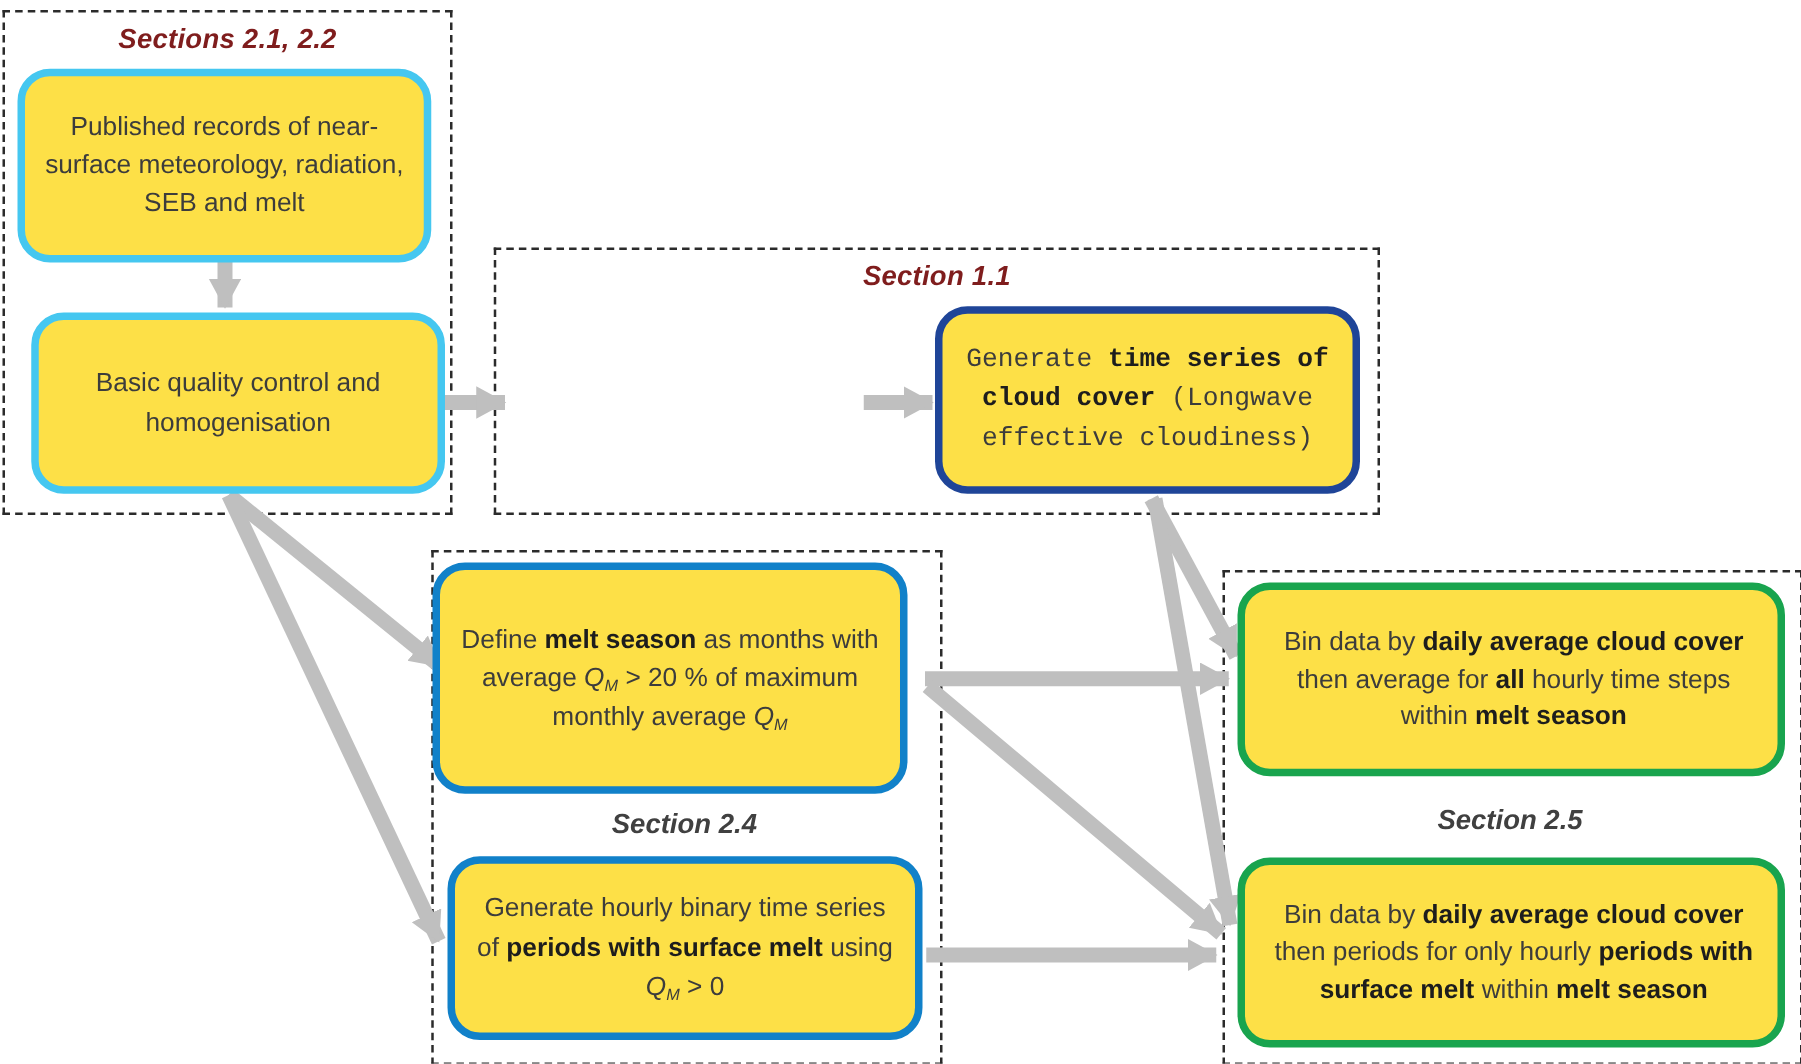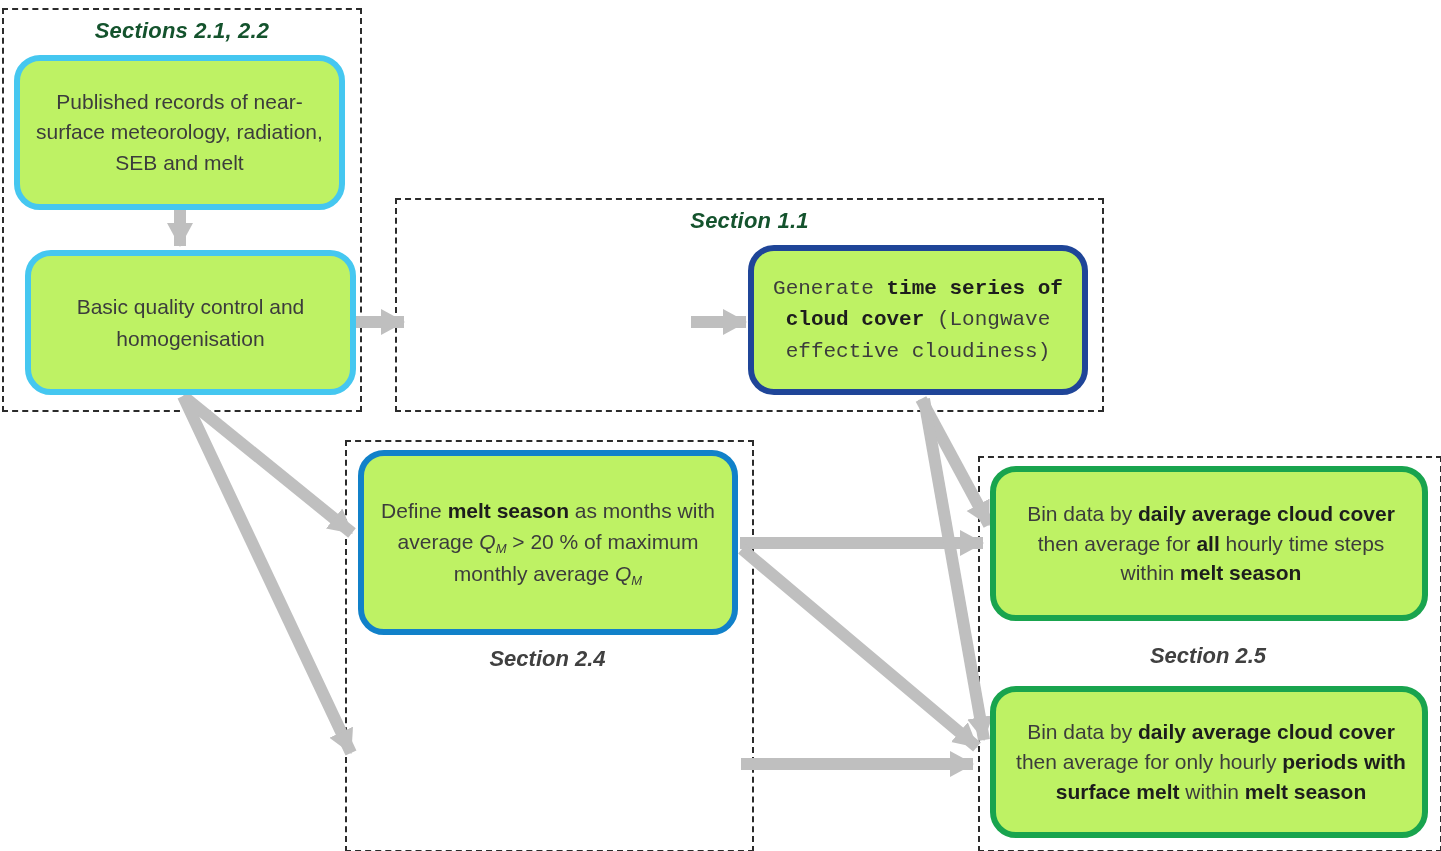--- a/index.html
+++ b/index.html
@@ -16,36 +16,36 @@
     z-index:1;
     background:transparent;
   }
   .group-label{
     position:absolute;
     width:100%;
     text-align:center;
     font-style:italic;
     font-weight:600;
     font-size:22px;
-    color:#14532d;
+    color:#7f1d1d;
     letter-spacing:.2px;
     z-index:2;
   }
   .free-label{
     position:absolute;
     text-align:center;
     font-style:italic;
     font-weight:600;
     font-size:22px;
     color:#404040;
     z-index:12;
   }
   .node{
     position:absolute;
-    background:#bef264;
+    background:#fde047;
     border-style:solid;
     border-width:6px;
     border-radius:26px;
     display:flex;
     align-items:center;
     justify-content:center;
     text-align:center;
     font-size:21px;
     line-height:1.5;
     color:#3c3c3c;
@@ -110,26 +110,29 @@
 
   <div class="node cyan" style="left:14px;top:250px;width:331px;height:145px;margin-left:11px;">
       <span><span>Basic quality control and homogenisation</span></span>
     </div>
 
 
   <div class="node navy" style="left:748px;top:245px;width:340px;height:150px;font-family:Liberation Mono, monospace;">
       <span><span>Generate </span><span class="b">time series of cloud cover</span><span> (Longwave effective cloudiness)</span></span>
     </div>
 
-  <div class="node blue" style="left:358px;top:450px;width:380px;height:185px;line-height:1.48;">
+  <div class="node blue" style="left:346px;top:450px;width:380px;height:185px;line-height:1.48;">
       <span><span>Define </span><span class="b">melt season</span><span> as months with average </span><span class="i">Q</span><span class="i sub">M</span><span> &gt; 20 % of maximum monthly average </span><span class="i">Q</span><span class="i sub">M</span></span>
     </div>
 
+  <div class="node blue" style="left:358px;top:685px;width:380px;height:147px;">
+      <span><span>Generate hourly binary time series of </span><span class="b">periods with surface melt</span><span> using </span><span class="i">Q</span><span class="i sub">M</span><span> &gt; 0</span></span>
+    </div>
 
   <div class="node green" style="left:990px;top:466px;width:438px;height:155px;line-height:1.42;">
       <span><span>Bin data by </span><span class="b">daily average cloud cover</span><span> then average for </span><span class="b">all</span><span> hourly time steps within </span><span class="b">melt season</span></span>
     </div>
 
   <div class="node green" style="left:990px;top:686px;width:438px;height:152px;line-height:1.42;">
-      <span><span>Bin data by </span><span class="b">daily average cloud cover</span><span> then average for only hourly </span><span class="b">periods with surface melt</span><span> within </span><span class="b">melt season</span></span>
+      <span><span>Bin data by </span><span class="b">daily average cloud cover</span><span> then periods for only hourly </span><span class="b">periods with surface melt</span><span> within </span><span class="b">melt season</span></span>
     </div>
 
 </div>
 
 </body></html>

